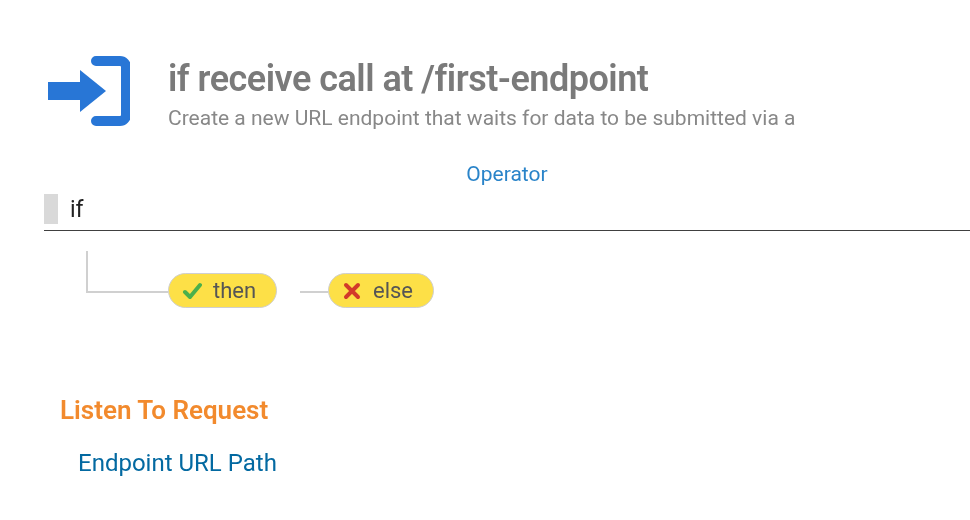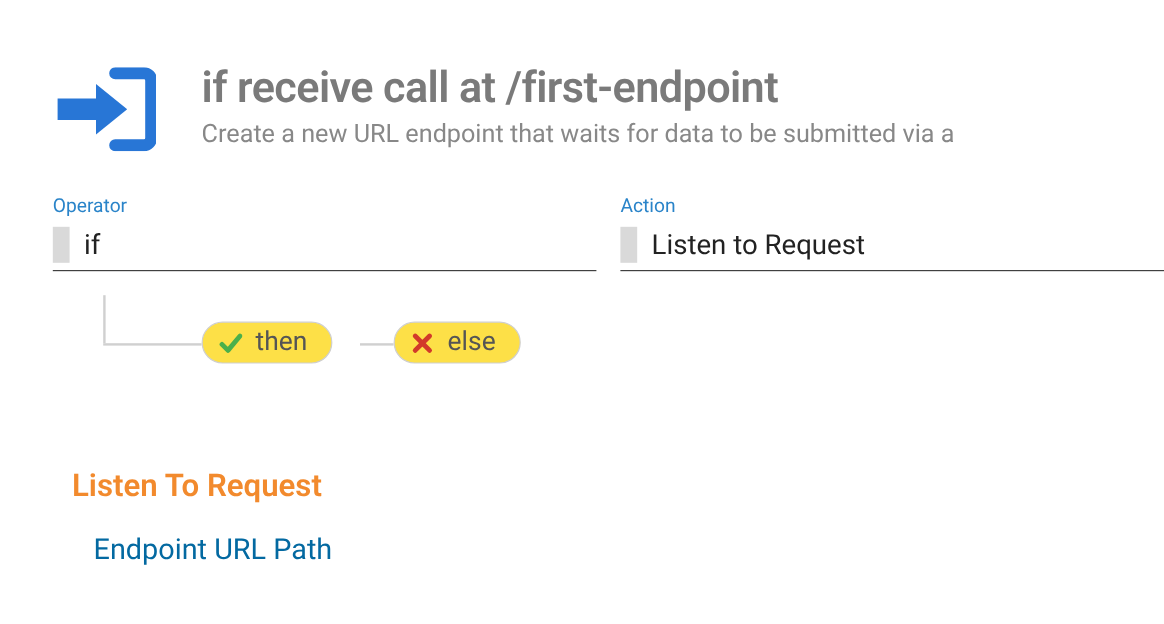--- a/index.html
+++ b/index.html
@@ -6,21 +6,21 @@
     body {
       font-family: -apple-system, BlinkMacSystemFont, "Segoe UI", Roboto, Helvetica, Arial, sans-serif;
       background: #fff;
       width: 970px;
       height: 520px;
       overflow: hidden;
       position: relative;
     }
     .header {
       display: flex;
-      align-items: center;
+      align-items: flex-end;
       padding: 48px 0 0 44px;
     }
     .header-icon {
       width: 86px;
       height: 78px;
       flex-shrink: 0;
       display: flex;
       align-items: center;
       justify-content: center;
       margin-right: 38px;
@@ -45,23 +45,24 @@
     .fields-row {
       display: flex;
       gap: 20px;
       padding: 32px 0 0 44px;
     }
     .field {
       flex: 1;
       min-width: 0;
     }
     .field-label {
-      font-size: 16px;
+      font-size: 21px;
       color: #2a84c9;
       margin-bottom: 4px;
+      text-align: center;
     }
     .field-input {
       display: flex;
       align-items: center;
       border-bottom: 1px solid #404040;
       padding: 4px 0 6px 0;
     }
     .field-prefix {
       width: 14px;
       height: 30px;
@@ -155,27 +156,20 @@
 </div>
 
 <div class="fields-row">
   <div class="field">
     <div class="field-label">Operator</div>
     <div class="field-input">
       <div class="field-prefix"></div>
       <div class="field-value">if</div>
     </div>
   </div>
-  <div class="field">
-    <div class="field-label">Action</div>
-    <div class="field-input">
-      <div class="field-prefix"></div>
-      <div class="field-value">Listen to Request</div>
-    </div>
-  </div>
 </div>
 
 <div class="branch-row">
   <div class="branch-line-v"></div>
   <div class="branch-line-h"></div>
   <div class="branch-line-h2"></div>
   <div class="pill pill-then">
     <span class="pill-icon">
       <svg width="20" height="20" viewBox="0 0 20 20">
         <path d="M3 11 L8 16 L18 4" fill="none" stroke="#4bb04b" stroke-width="4" stroke-linecap="round" stroke-linejoin="round"></path>

